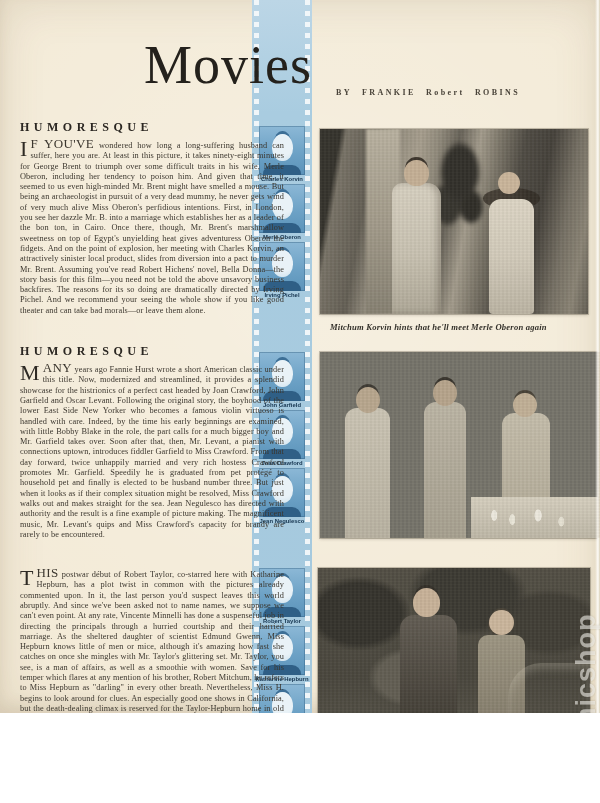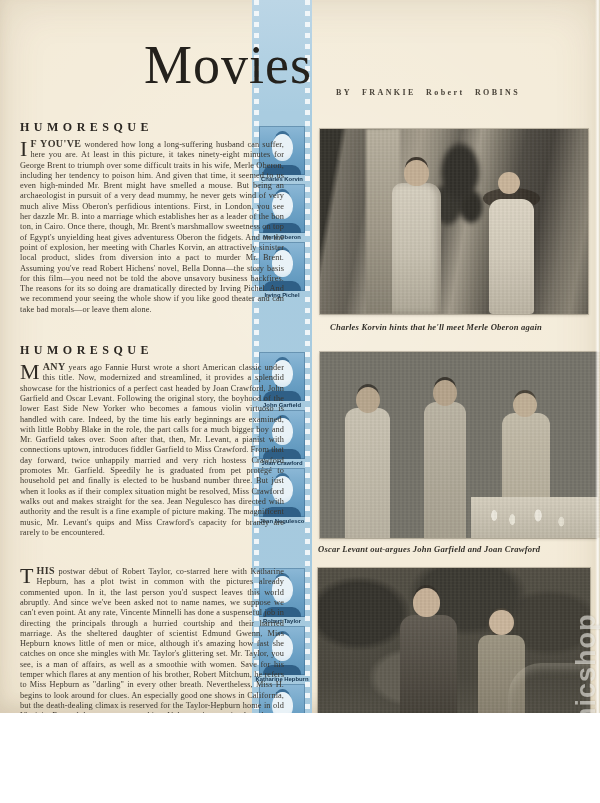--- a/index.html
+++ b/index.html
@@ -61,21 +61,21 @@
     margin:0 0 5px; font-size:12px; line-height:14px; font-weight:bold;
     letter-spacing:4.5px; color:#2b2722;
   }
   .bodycopy{
     margin:0; text-align:justify; font-size:8.3px; line-height:10.3px;
     letter-spacing:.1px; color:#3b362e;
   }
   .dropcap{
     float:left; font-size:22px; line-height:18px; padding:1px 3px 0 0; color:#2e2a24;
   }
-  .lead{font-size:10px; letter-spacing:.4px;font-weight:bold;}
+  .lead{font-size:13px; letter-spacing:.4px;}
   
   .photo{position:absolute; overflow:hidden; background:#6b6b64;
     box-shadow:0 0 0 1px rgba(60,50,35,.25), 0 1px 3px rgba(60,50,35,.25);}
   .photo .tone{position:absolute; inset:0; background:rgba(216,198,165,.10); z-index:4;}
   .photo .grain{position:absolute; inset:0; z-index:3; opacity:.5;
     background:
       repeating-linear-gradient(90deg, rgba(255,255,255,.05) 0 2px, rgba(0,0,0,.05) 2px 4px),
       repeating-linear-gradient(0deg, rgba(255,255,255,.04) 0 1px, rgba(0,0,0,.05) 1px 3px);}
   .fig{position:absolute; filter:blur(.6px);}
   
@@ -249,34 +249,33 @@
     <div class="fig p1-plant"></div>
     <div class="fig p1-man-body"></div>
     <div class="fig p1-man-head"></div>
     <div class="fig p1-woman-trim"></div>
     <div class="fig p1-woman-dress"></div>
     <div class="fig p1-woman-head"></div>
     <div class="fig p1-woman-hat"></div>
     <div class="grain"></div>
     <div class="tone"></div>
   </div>
-  <div class="caption cap1">Charles Korvin hints that he'll meet Merle Oberon again</div>
+  <div class="caption cap1">Mitchum Korvin hints that he'll meet Merle Oberon again</div>
 
   <div class="photo photo2">
     <div class="fig p2-fig1"></div>
     <div class="fig p2-head1"></div>
     <div class="fig p2-fig2"></div>
     <div class="fig p2-head2"></div>
     <div class="fig p2-fig3"></div>
     <div class="fig p2-head3"></div>
     <div class="fig p2-table"></div>
     <div class="grain"></div>
     <div class="tone"></div>
   </div>
-  <div class="caption cap2">Oscar Levant out-argues John Garfield and Joan Crawford</div>
 
   <div class="photo photo3">
     <div class="fig p3-man-body"></div>
     <div class="fig p3-man-head"></div>
     <div class="fig p3-woman-top"></div>
     <div class="fig p3-woman-head"></div>
     <div class="fig p3-car"></div>
     <div class="grain"></div>
     <div class="tone"></div>
   </div>

